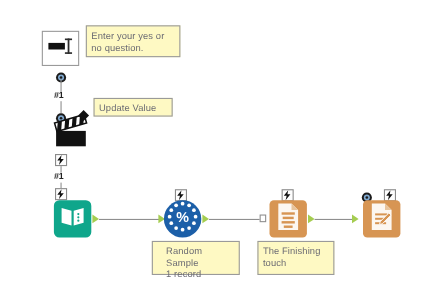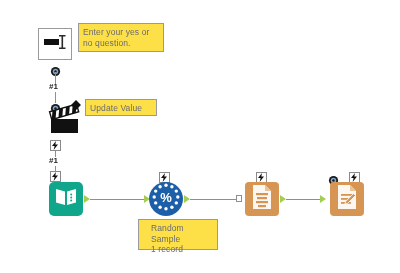--- a/index.html
+++ b/index.html
@@ -13,21 +13,21 @@
   #canvas{
     position:relative;
     width:400px;height:273px;
     background:#ffffff;
   }
   
   .callout{
     position:absolute;
     box-sizing:border-box;
     border:1px solid #9a9a9a;
-    background:#fde047;
+    background:#fef9c3;
     color:#6b6b73;
     font-size:8.5px;
     line-height:10.5px;
     padding:3px 4px 2px 4px;
     white-space:pre-line;
     letter-spacing:.1px;
   }
   
   .wire{
     position:absolute;
@@ -264,19 +264,21 @@
         <g>
           <path d="M18.5 9.5 L20.5 11.5 L12.5 19.5 L10 20 L10.6 17.6 Z" fill="#d79553" stroke="#ffffff" stroke-width="0.8"></path>
         </g>
       </svg>
     </span>
   </div>
 
   <div class="callout" style="left:78px;top:23px;width:86px;height:29px;">Enter your yes or
 no question.</div>
 
-  <div class="callout" style="left:85px;top:99px;width:72px;height:17px;">Update Value</div>
+  <div class="callout" style="left:85px;top:89px;width:72px;height:17px;">Update Value</div>
 
   <div class="callout" style="left:138px;top:219px;width:80px;height:31px;padding-left:12px;">Random Sample
 1 record</div>
 
+  <div class="callout" style="left:234px;top:219px;width:70px;height:31px;">The Finishing
+touch</div>
 
 </div>
 
 </body></html>

